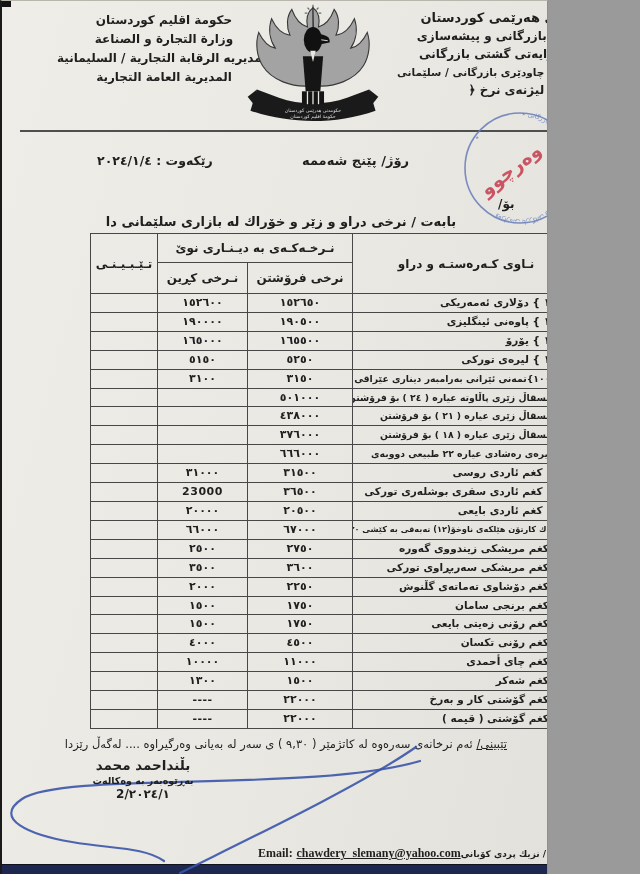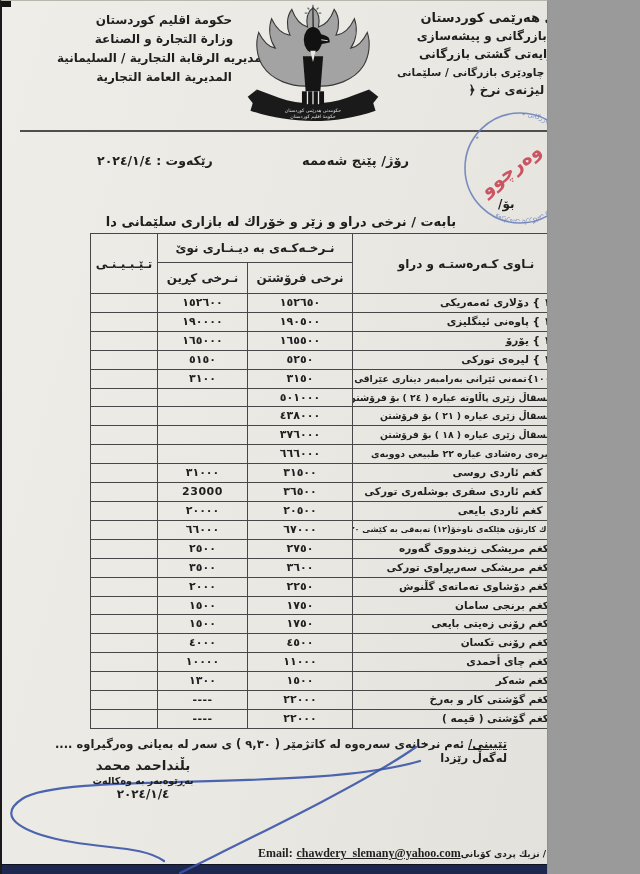--- a/index.html
+++ b/index.html
@@ -38,21 +38,21 @@
   .price-table thead tr.r1 th{height:28px;font-size:12px;}
   .price-table thead tr.r2 th{height:30px;font-size:12px;}
   .price-table td{height:17.9px;line-height:17.9px;font-size:11px;}
   .price-table td.c-name{text-align:right;padding:0 5px 0 2px;font-size:10.5px;}
   .price-table td.c-name.sm{font-size:9.3px;}
   .price-table td.c-name.xs{font-size:8.2px;}
   .price-table td.c-no{font-size:10px;}
   .price-table td.c-sell,.price-table td.c-buy{letter-spacing:.5px;}
   
   .note-line{position:absolute;top:736px;left:50px;right:40px;text-align:right;direction:rtl;
-    font-weight:bold;font-size:11.5px;z-index:4;}
+    font-weight:normal;font-size:11.5px;z-index:4;}
   .note-line .lbl{text-decoration:underline;}
   .signature{position:absolute;top:756px;left:56px;width:170px;text-align:center;direction:rtl;z-index:5;}
   .sig-name{font-weight:bold;font-size:13.5px;}
   .sig-title{font-weight:bold;font-size:9.5px;margin-top:2px;}
   .sig-date{font-weight:bold;font-size:12px;letter-spacing:1px;margin-top:1px;}
   .flourish{position:absolute;top:742px;left:0;width:432px;height:132px;z-index:4;pointer-events:none;}
   .email-line{position:absolute;top:845px;left:256px;direction:ltr;font-size:12px;z-index:3;white-space:nowrap;}
   .email-label{font-family:"Liberation Serif",serif;font-weight:bold;}
   .email-addr{font-family:"Liberation Serif",serif;font-weight:bold;text-decoration:underline;}
   .email-address-kur{font-size:9px;font-weight:bold;direction:rtl;unicode-bidi:isolate;margin-top:14px;}
@@ -337,21 +337,21 @@
   <div class="flourish">
     <svg viewBox="0 0 432 132" xmlns="http://www.w3.org/2000/svg">
       <path d="M418,18 C310,50 62,28 20,56 C-10,76 28,92 70,99 C110,106 142,104 162,118" fill="none" stroke="#3b55a8" stroke-width="2.2" stroke-linecap="round" opacity="0.9"></path>
       <path d="M414,4 C360,42 238,100 178,130" fill="none" stroke="#3b55a8" stroke-width="2.2" stroke-linecap="round" opacity="0.9"></path>
     </svg>
   </div>
 
   <div class="signature">
     <div class="sig-name">بڵنداحمد محمد</div>
     <div class="sig-title">بەڕێوەبەر بە وەكالەت</div>
-    <div class="sig-date">٢٠٢٤/١/٤</div>
+    <div class="sig-date">٢٠٢٤/١/2</div>
   </div>
 
   <div class="email-line">
     <span class="email-label">Email:</span>
     <span class="email-addr">chawdery_slemany@yahoo.com</span><span class="email-address-kur">كۆمەڵگەى بازرگانى / نزیك پردى كۆبانى</span>
   </div>
 
   <div class="bottom-strip"></div>
 </div>
 

